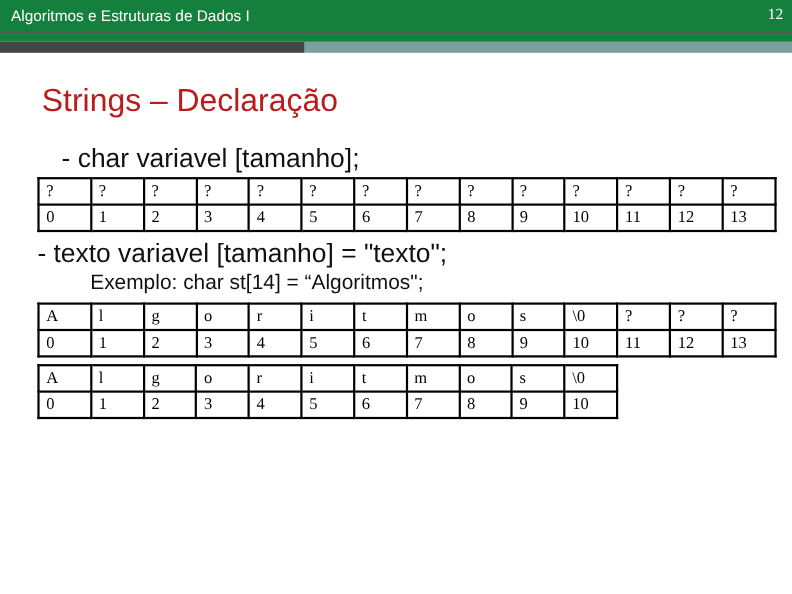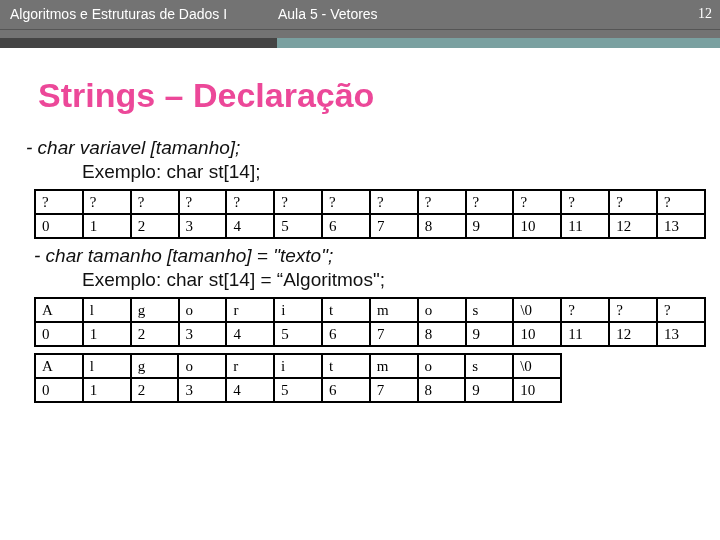--- a/index.html
+++ b/index.html
@@ -7,21 +7,21 @@
     width: 720px;
     height: 540px;
     background: #fff;
     font-family: Arial, Helvetica, sans-serif;
     position: relative;
     overflow: hidden;
   }
   .header {
     position: relative;
     height: 38px;
-    background: #737373;
+    background: #15803d;
     color: #fff;
   }
   .header-left {
     position: absolute;
     left: 10px;
     top: 6px;
     font-size: 14px;
   }
   .header-mid {
     position: absolute;
@@ -55,30 +55,29 @@
     top: 29px;
     left: 0;
     width: 720px;
     height: 1px;
     background: #555;
   }
   .content {
     padding: 10px 24px 0 24px;
   }
   h1.title {
-    font-size: 34px;
-    font-weight: 700;
+    font-size: 29px;
+    font-weight: 400;
     margin: 18px 0 22px 14px;
-    color: #ec4899;
+    color: #b91c1c;
   }
   .decl {
-    font-size: 19px;
+    font-size: 24px;
     color: #111;
-    margin: 2px 0 2px 2px;
-    font-style: italic;
+    margin: 2px 0 2px 32px;
   }
   .ex {
     font-size: 19px;
     color: #111;
     margin: 0 0 6px 58px;
   }
   .tblwrap {
     margin: 0 0 6px 10px;
     width: 672px;
   }
@@ -100,34 +99,32 @@
   }
   .tbl11 {
     width: 528px;
   }
 </style>
 </head>
 <body>
 
 <div class="header">
   <div class="header-left">Algoritmos e Estruturas de Dados I</div>
-  <div class="header-mid">Aula 5 -  Vetores</div>
   <div class="pagenum">12</div>
   <div class="accent-sep"></div>
 </div>
 <div class="accent-row">
   <div class="accent-left"></div>
   <div class="accent-right"></div>
 </div>
 
 <div class="content">
   <h1 class="title">Strings – Declaração</h1>
 
   <div class="decl">- char variavel [tamanho];</div>
-  <div class="ex">Exemplo: char st[14];</div>
   <div class="tblwrap">
     <table>
       <tbody>
           <tr id="t1r1">
             <td>?</td>
             <td>?</td>
             <td>?</td>
             <td>?</td>
             <td>?</td>
             <td>?</td>
@@ -153,21 +150,21 @@
             <td>9</td>
             <td>10</td>
             <td>11</td>
             <td>12</td>
             <td>13</td>
           </tr>
     </tbody>
       </table>
   </div>
 
-  <div class="decl" style="margin-left:10px">- char tamanho [tamanho] = "texto";</div>
+  <div class="decl" style="margin-left:10px">- texto variavel [tamanho] = "texto";</div>
   <div class="ex">Exemplo:  char st[14] = “Algoritmos";</div>
   <div class="tblwrap">
     <table>
       <tbody>
           <tr id="t2r1">
             <td>A</td>
             <td>l</td>
             <td>g</td>
             <td>o</td>
             <td>r</td>

